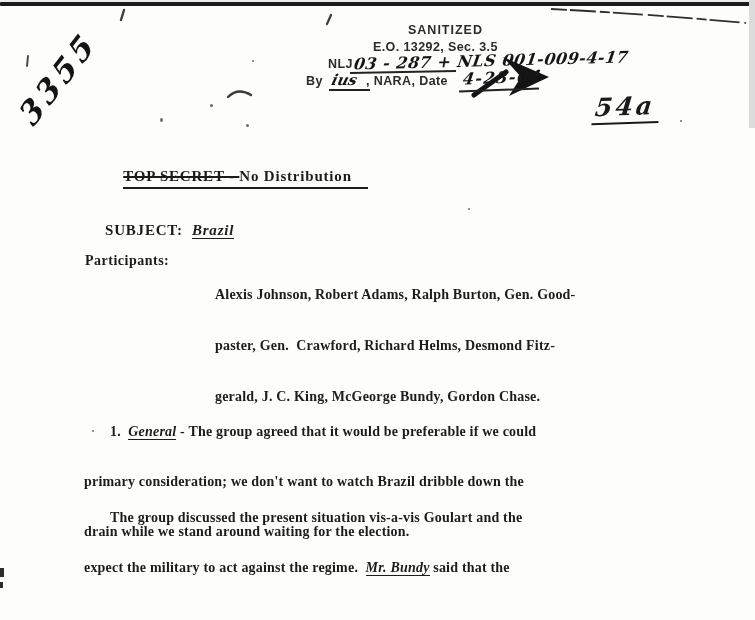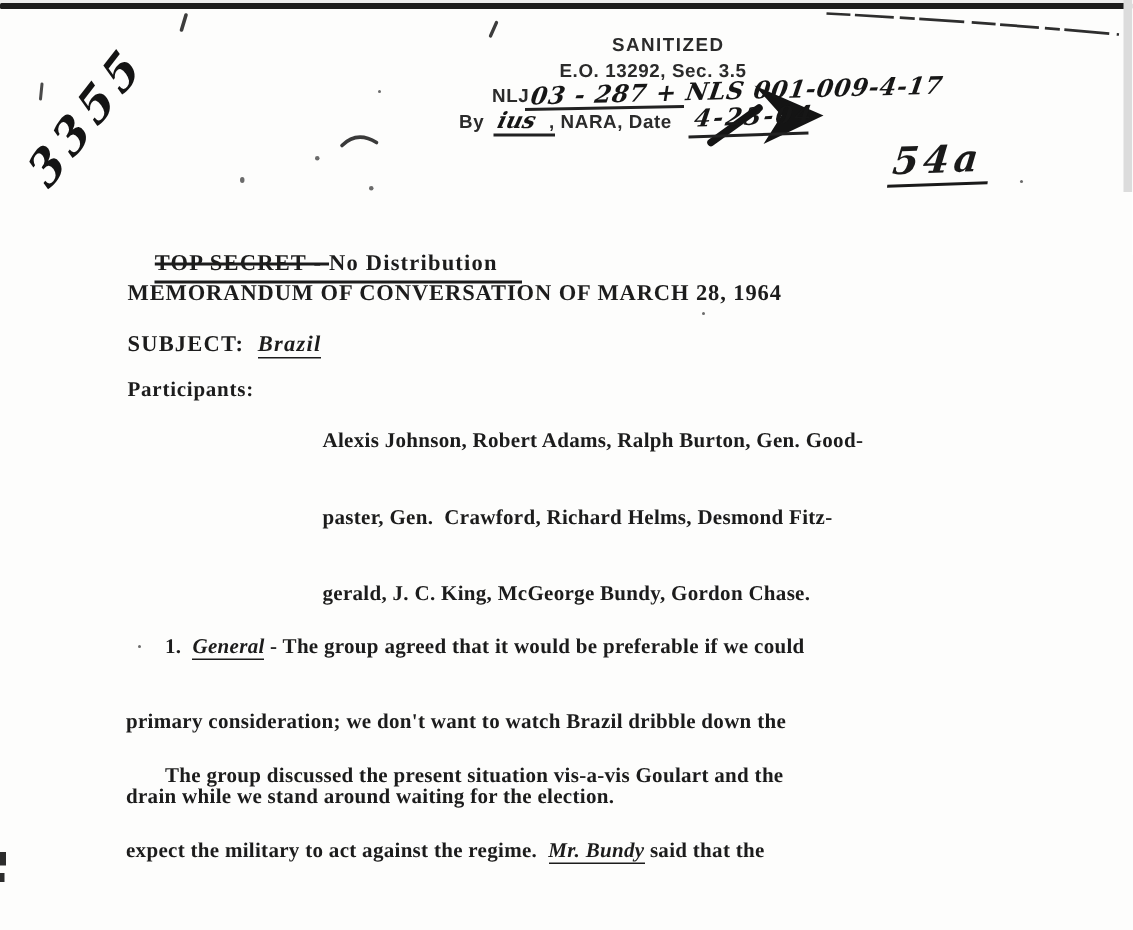--- a/index.html
+++ b/index.html
@@ -56,21 +56,21 @@
   }
 
   
   .typed {
     position:absolute;
     color:#1c1c1c;
     font-weight:700;
     white-space:pre;
   }
   .tline { white-space:pre; line-height:18px; height:18px; }
-  .heading { font-size:15px; letter-spacing:0.8px; }
+  .heading { font-size:15px; letter-spacing:0.8px;margin-left:20px; }
   .body-text { font-size:14px; letter-spacing:0.2px; }
   .ind { text-indent:26px; }
   .u { border-bottom:1.8px solid #1c1c1c;font-style:italic; }
   .st { text-decoration: line-through; text-decoration-thickness:2.2px; }
   .classification-wrap {
     display:inline-block;
     border-bottom:2px solid #1c1c1c;
     padding:0 16px 2px 0;
   }
   .participants-lines .tline { line-height:19px; height:19px; }
@@ -123,21 +123,20 @@
     <div class="blank-line" style="left:459px; top:89px; width:80px; transform:rotate(-2deg);"></div>
   </div>
 
   <div class="corner-scrawl">3355</div>
   <div class="page-num">54a</div>
 
   <div class="typed heading" style="left:85px; top:151px;">
     <span class="classification-wrap"><span class="st">TOP SECRET - </span><span>No Distribution</span></span>
   </div>
 
-  <div class="typed heading" style="left:85px; top:188px; letter-spacing:0.6px;">MEMORANDUM OF CONVERSATION OF MARCH 28, 1964</div>
 
   <div class="typed heading" style="left:85px; top:222px;"><span>SUBJECT:  </span><span class="u">Brazil</span></div>
 
   <div class="typed body-text" style="left:85px; top:253px; letter-spacing:0.5px;">Participants:</div>
   <div class="typed body-text participants-lines" style="left:215px; top:253px;">
     <div class="tline"><span>Alexis Johnson, Robert Adams, Ralph Burton, Gen. Good-</span></div>
     <div class="tline"><span>paster, Gen.  Crawford, Richard Helms, Desmond Fitz-</span></div>
     <div class="tline"><span>gerald, J. C. King, McGeorge Bundy, Gordon Chase.</span></div>
   </div>
 

